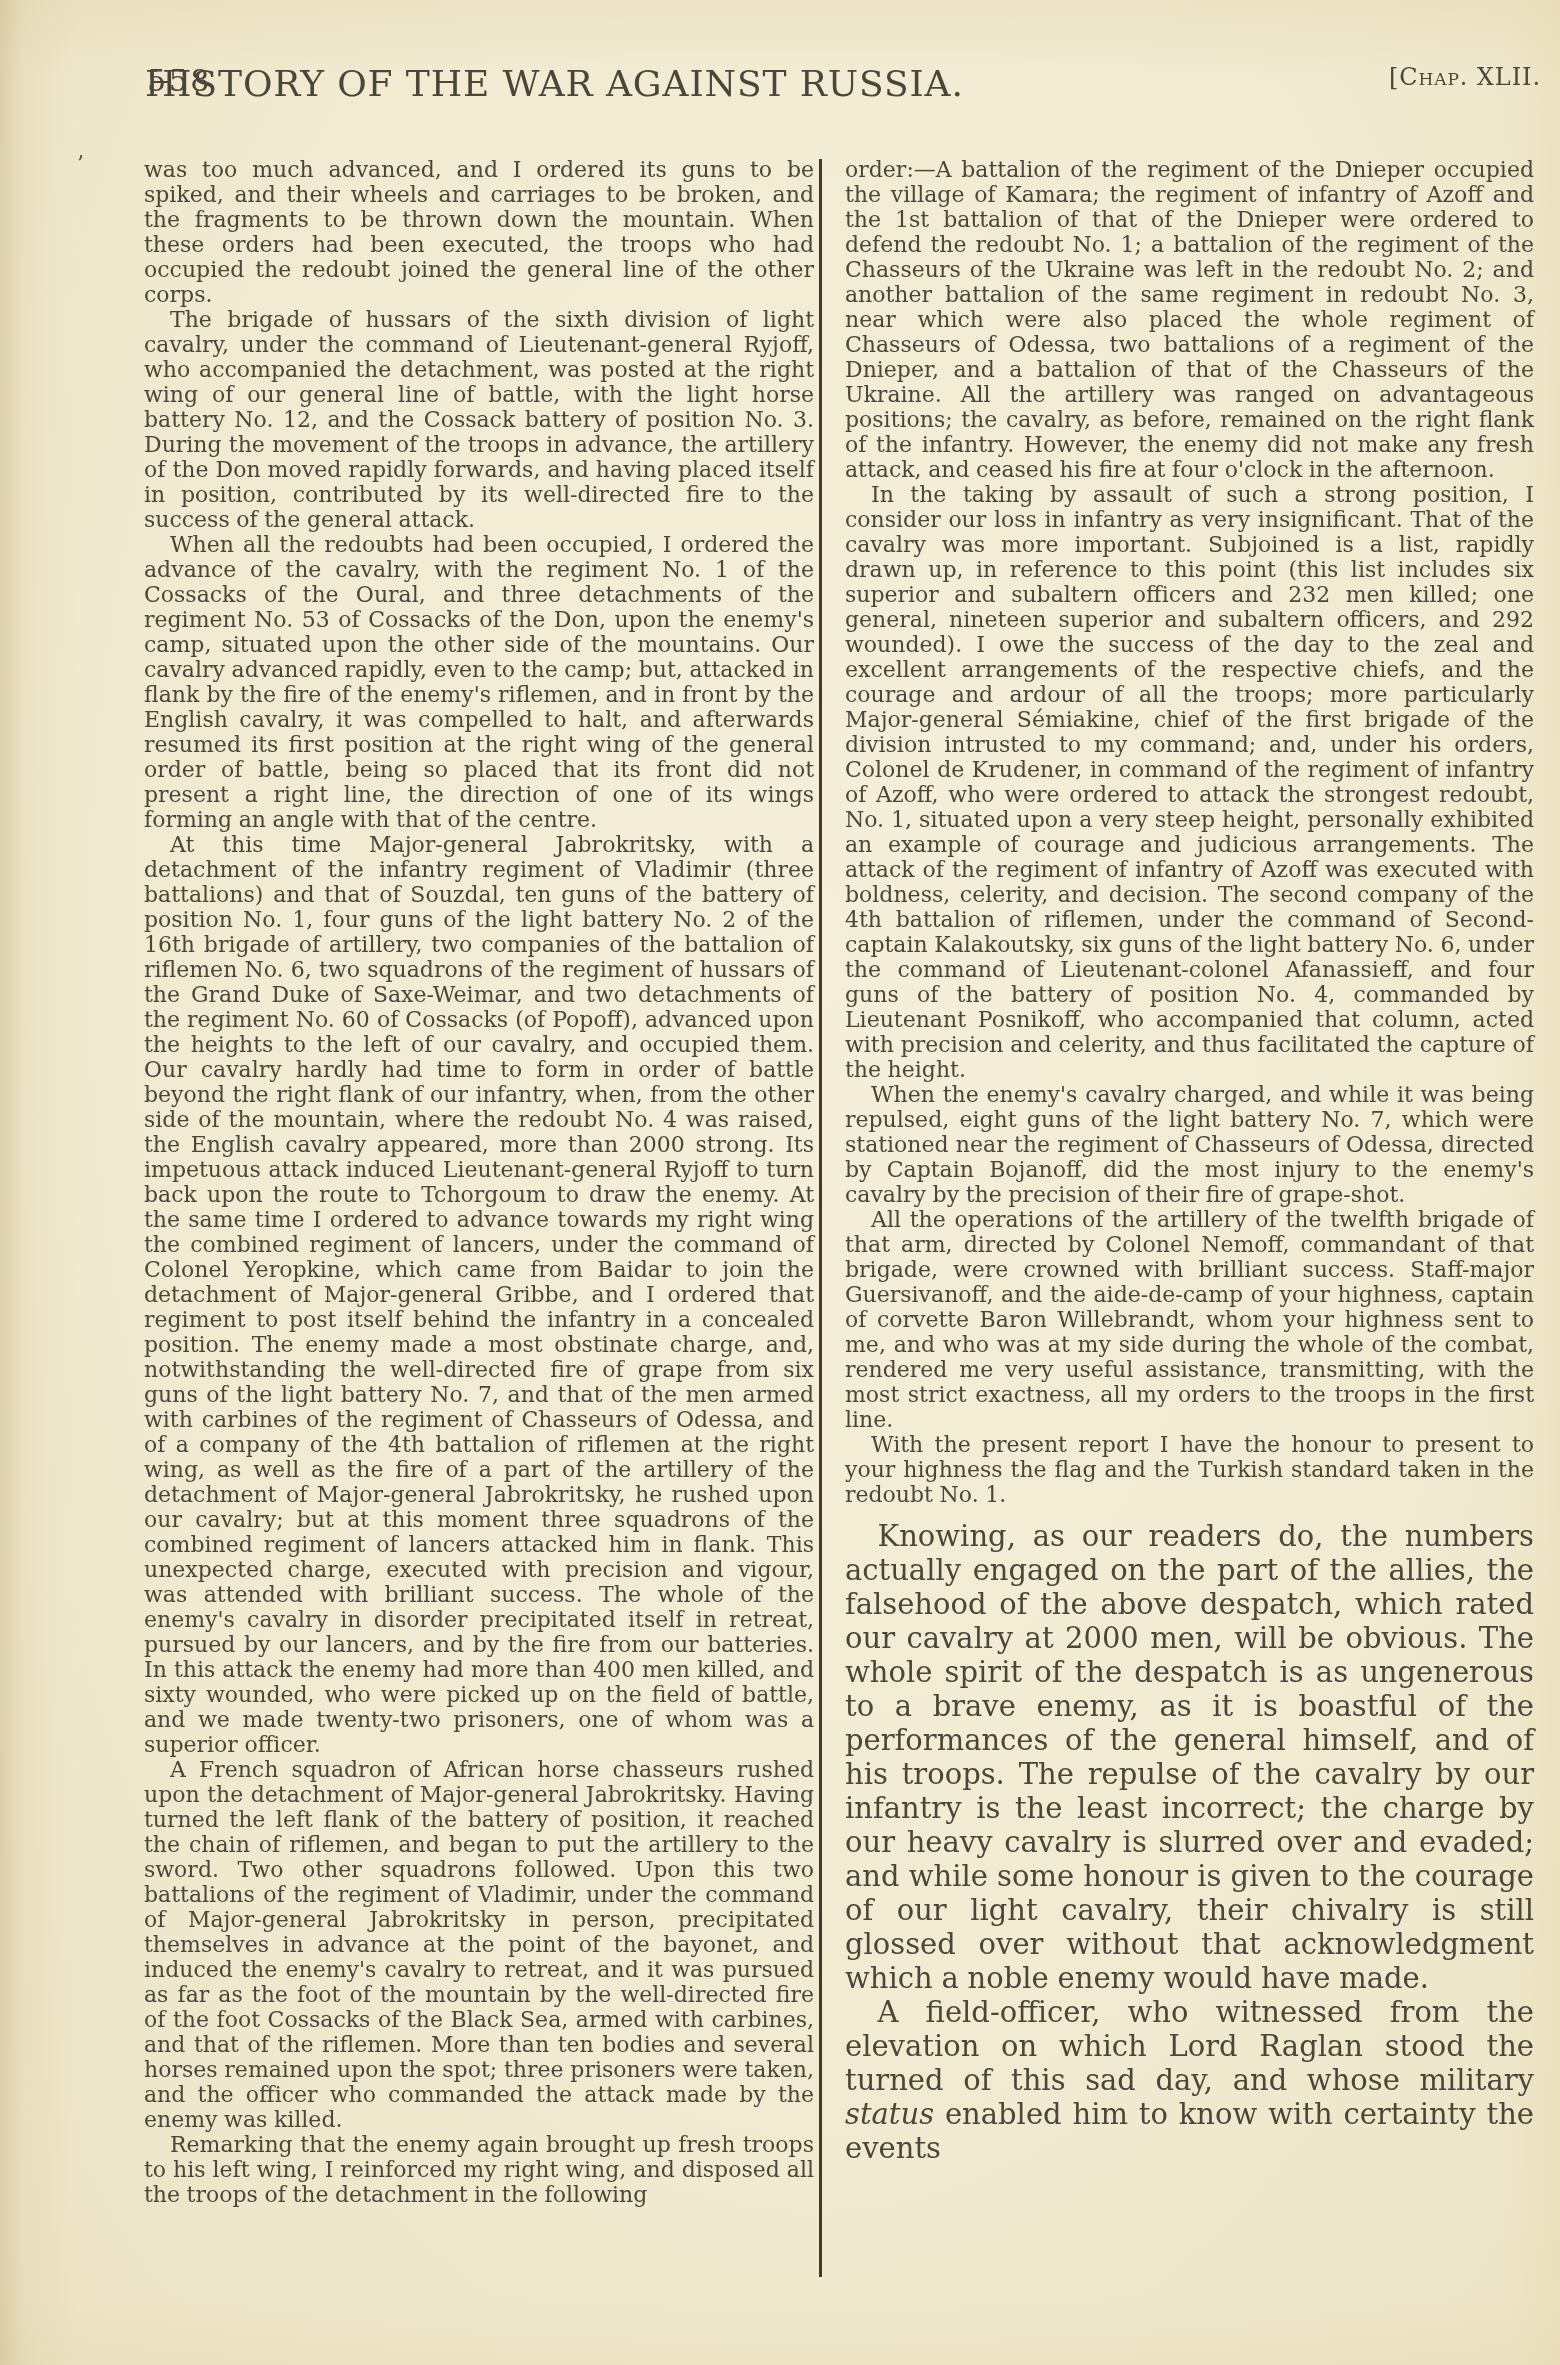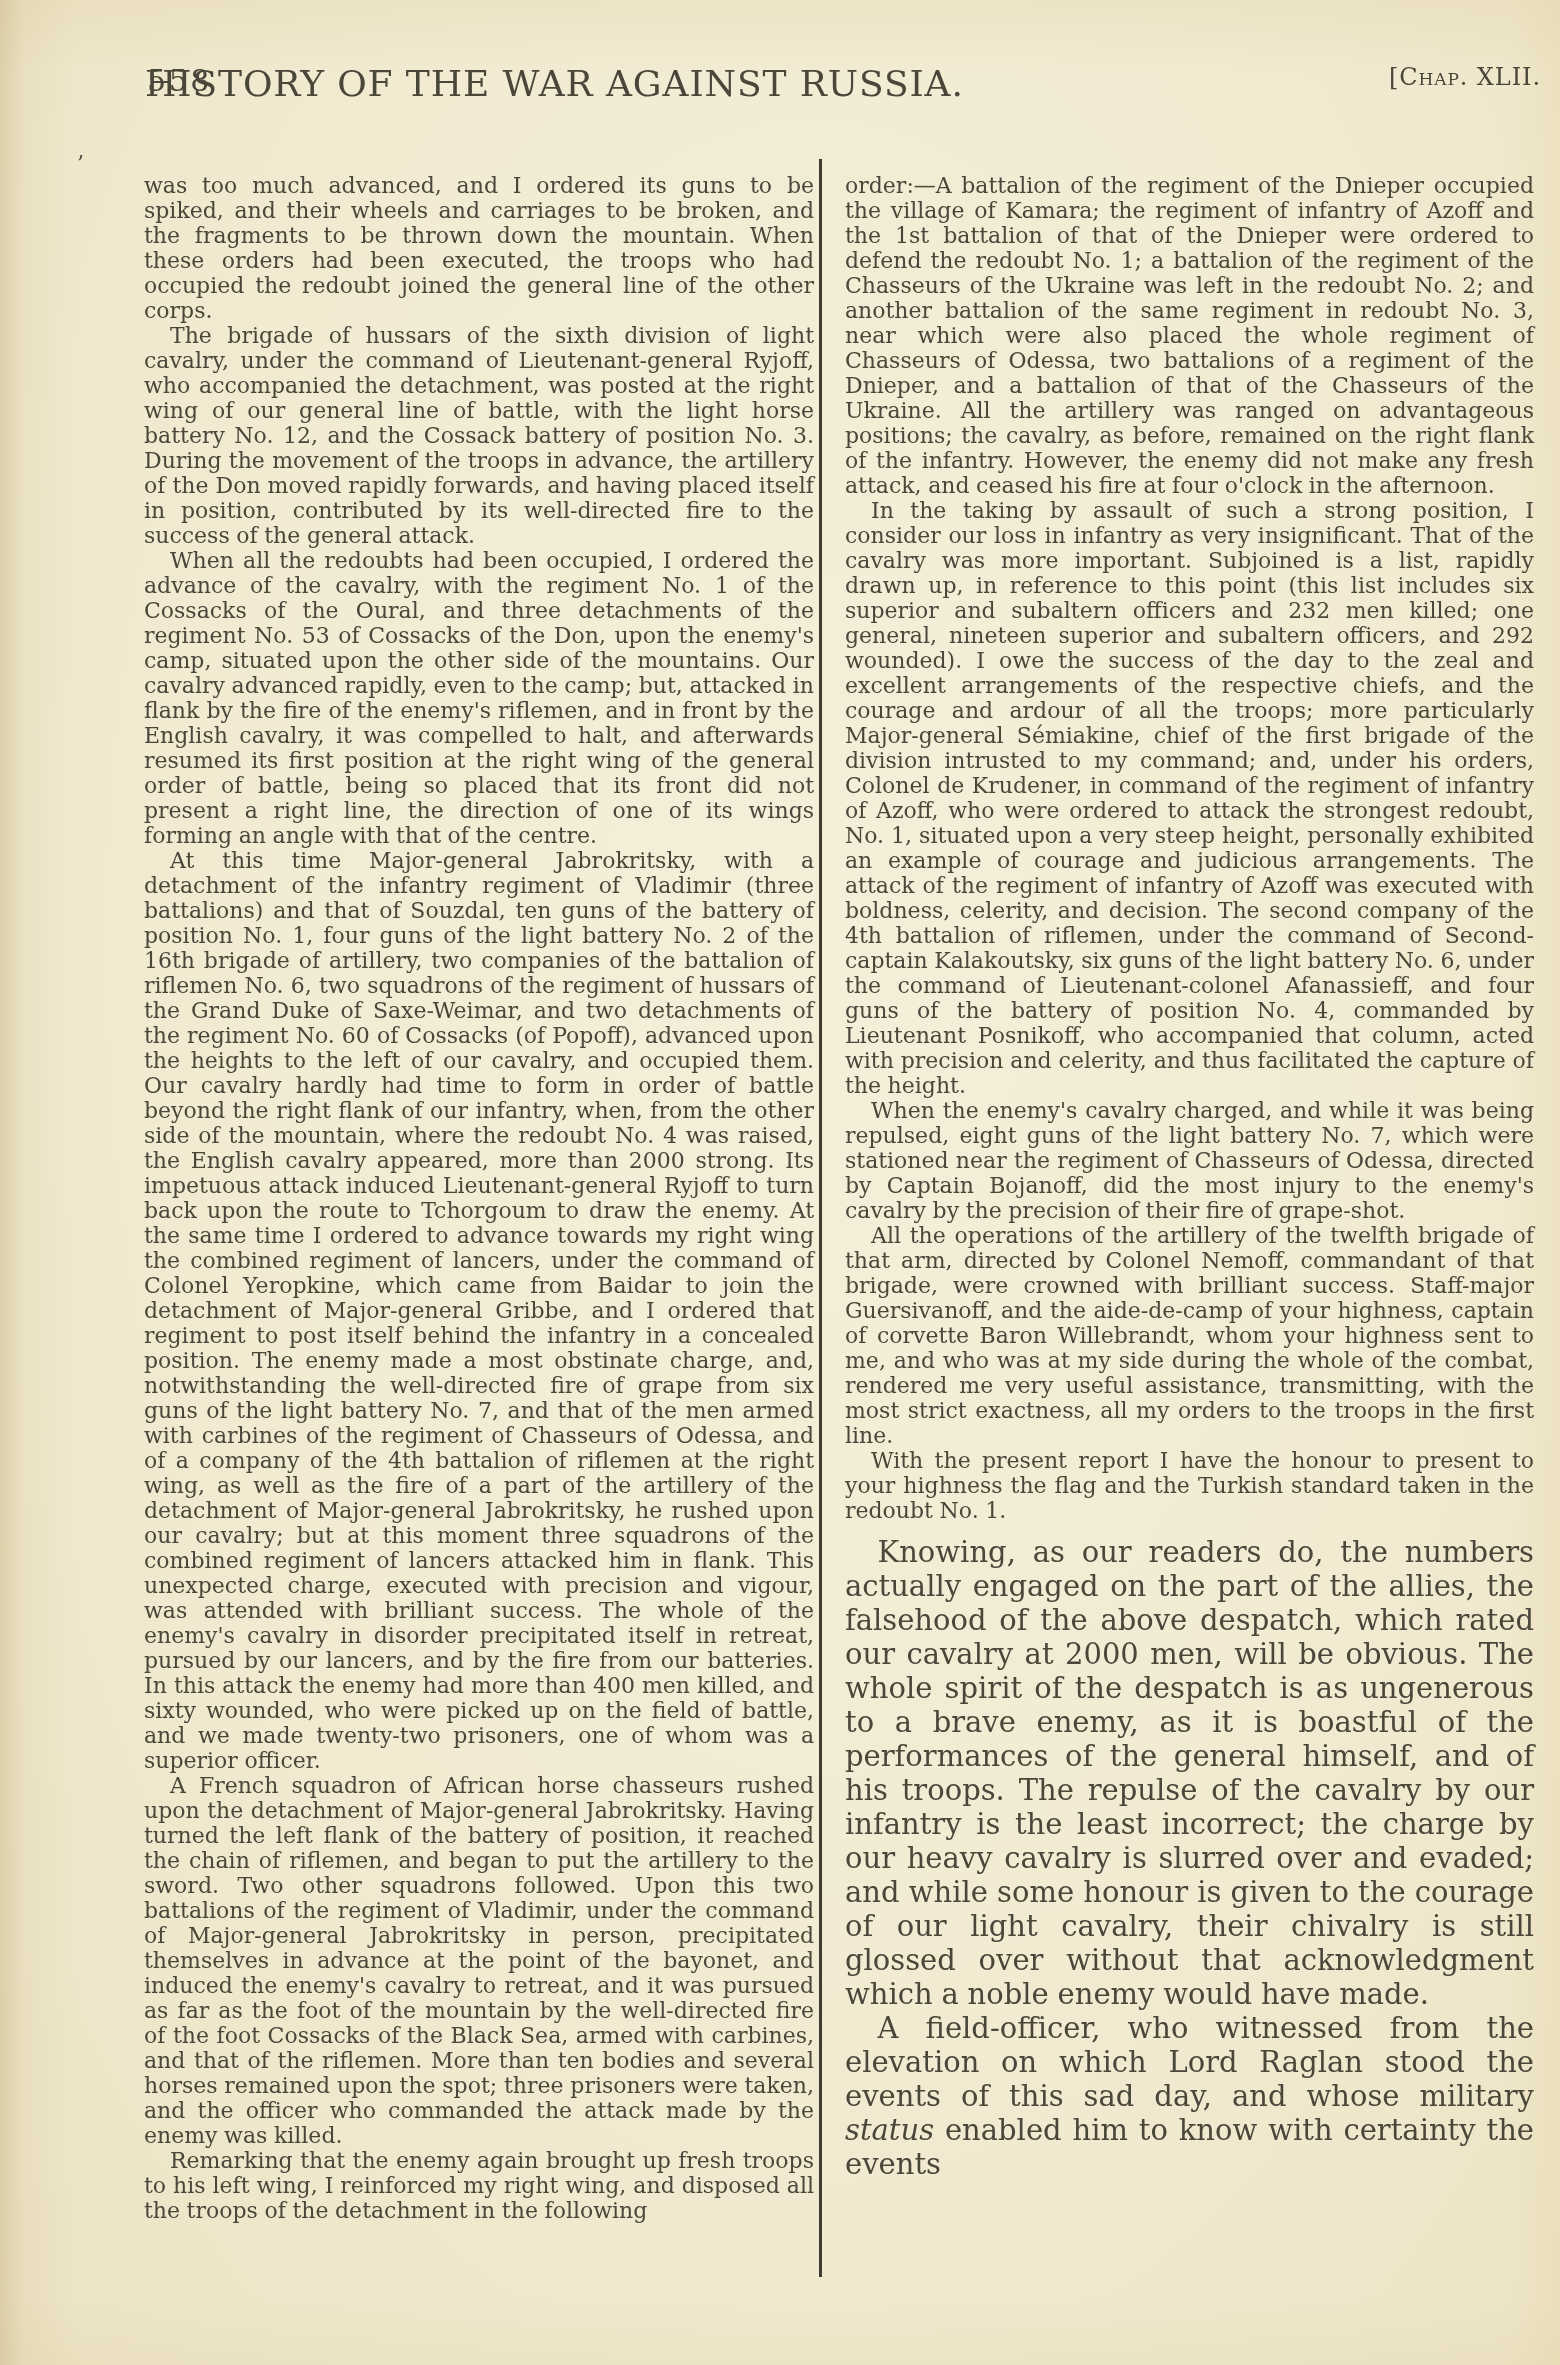--- a/index.html
+++ b/index.html
@@ -56,21 +56,20 @@
   .stray-mark {
     position: absolute;
     left: 77px;
     top: 151px;
     font-size: 22px;
     color: #5a564a;
   }
   .col {
     position: absolute;
     top: 157px;
-    margin-top: 16px;
   }
   .col-left  { left: 144px;  width: 670px; }
   .col-right { left: 845px;  width: 689px; }
   .body-text p {
     margin: 0;
     text-align: justify;
     font-size: 22px;
     line-height: 25px;
     word-spacing: -0.4px;
     hyphens: auto;
@@ -117,18 +116,18 @@
   <div class="col col-right">
     <div class="body-text">
       <p>order:—A battalion of the regiment of the Dnieper occupied the village of Kamara; the regiment of infantry of Azoff and the 1st battalion of that of the Dnieper were ordered to defend the redoubt No. 1; a battalion of the regiment of the Chasseurs of the Ukraine was left in the redoubt No. 2; and another battalion of the same regiment in redoubt No. 3, near which were also placed the whole regiment of Chasseurs of Odessa, two battalions of a regiment of the Dnieper, and a battalion of that of the Chasseurs of the Ukraine.  All the artillery was ranged on advantageous positions; the cavalry, as before, remained on the right flank of the infantry.  However, the enemy did not make any fresh attack, and ceased his fire at four o'clock in the afternoon.</p>
       <p class="indent">In the taking by assault of such a strong position, I consider our loss in infantry as very insignificant.  That of the cavalry was more important.  Subjoined is a list, rapidly drawn up, in reference to this point (this list includes six superior and subaltern officers and 232 men killed; one general, nineteen superior and subaltern officers, and 292 wounded).  I owe the success of the day to the zeal and excellent arrangements of the respective chiefs, and the courage and ardour of all the troops; more particularly Major-general Sémiakine, chief of the first brigade of the division intrusted to my command; and, under his orders, Colonel de Krudener, in command of the regiment of infantry of Azoff, who were ordered to attack the strongest redoubt, No. 1, situated upon a very steep height, personally exhibited an example of courage and judicious arrangements.  The attack of the regiment of infantry of Azoff was executed with boldness, celerity, and decision.  The second company of the 4th battalion of riflemen, under the command of Second-captain Kalakoutsky, six guns of the light battery No. 6, under the command of Lieutenant-colonel Afanassieff, and four guns of the battery of position No. 4, commanded by Lieutenant Posnikoff, who accompanied that column, acted with precision and celerity, and thus facilitated the capture of the height.</p>
       <p class="indent">When the enemy's cavalry charged, and while it was being repulsed, eight guns of the light battery No. 7, which were stationed near the regiment of Chasseurs of Odessa, directed by Captain Bojanoff, did the most injury to the enemy's cavalry by the precision of their fire of grape-shot.</p>
       <p class="indent">All the operations of the artillery of the twelfth brigade of that arm, directed by Colonel Nemoff, commandant of that brigade, were crowned with brilliant success.  Staff-major Guersivanoff, and the aide-de-camp of your highness, captain of corvette Baron Willebrandt, whom your highness sent to me, and who was at my side during the whole of the combat, rendered me very useful assistance, transmitting, with the most strict exactness, all my orders to the troops in the first line.</p>
       <p class="indent">With the present report I have the honour to present to your highness the flag and the Turkish standard taken in the redoubt No. 1.</p>
     </div>
     <div class="commentary">
       <p class="indent">Knowing, as our readers do, the numbers actually engaged on the part of the allies, the falsehood of the above despatch, which rated our cavalry at 2000 men, will be obvious. The whole spirit of the despatch is as ungenerous to a brave enemy, as it is boastful of the performances of the general himself, and of his troops.  The repulse of the cavalry by our infantry is the least incorrect; the charge by our heavy cavalry is slurred over and evaded; and while some honour is given to the courage of our light cavalry, their chivalry is still glossed over without that acknowledgment which a noble enemy would have made.</p>
-      <p class="indent"><span>A field-officer, who witnessed from the elevation on which Lord Raglan stood the events of this sad day, and whose military </span><span class="it">status</span><span> enabled him to know with certainty the events</span></p>
+      <p class="indent"><span>A field-officer, who witnessed from the elevation on which Lord Raglan stood the turned of this sad day, and whose military </span><span class="it">status</span><span> enabled him to know with certainty the events</span></p>
     </div>
   </div>
 
 </div>
 
 
 </body></html>

